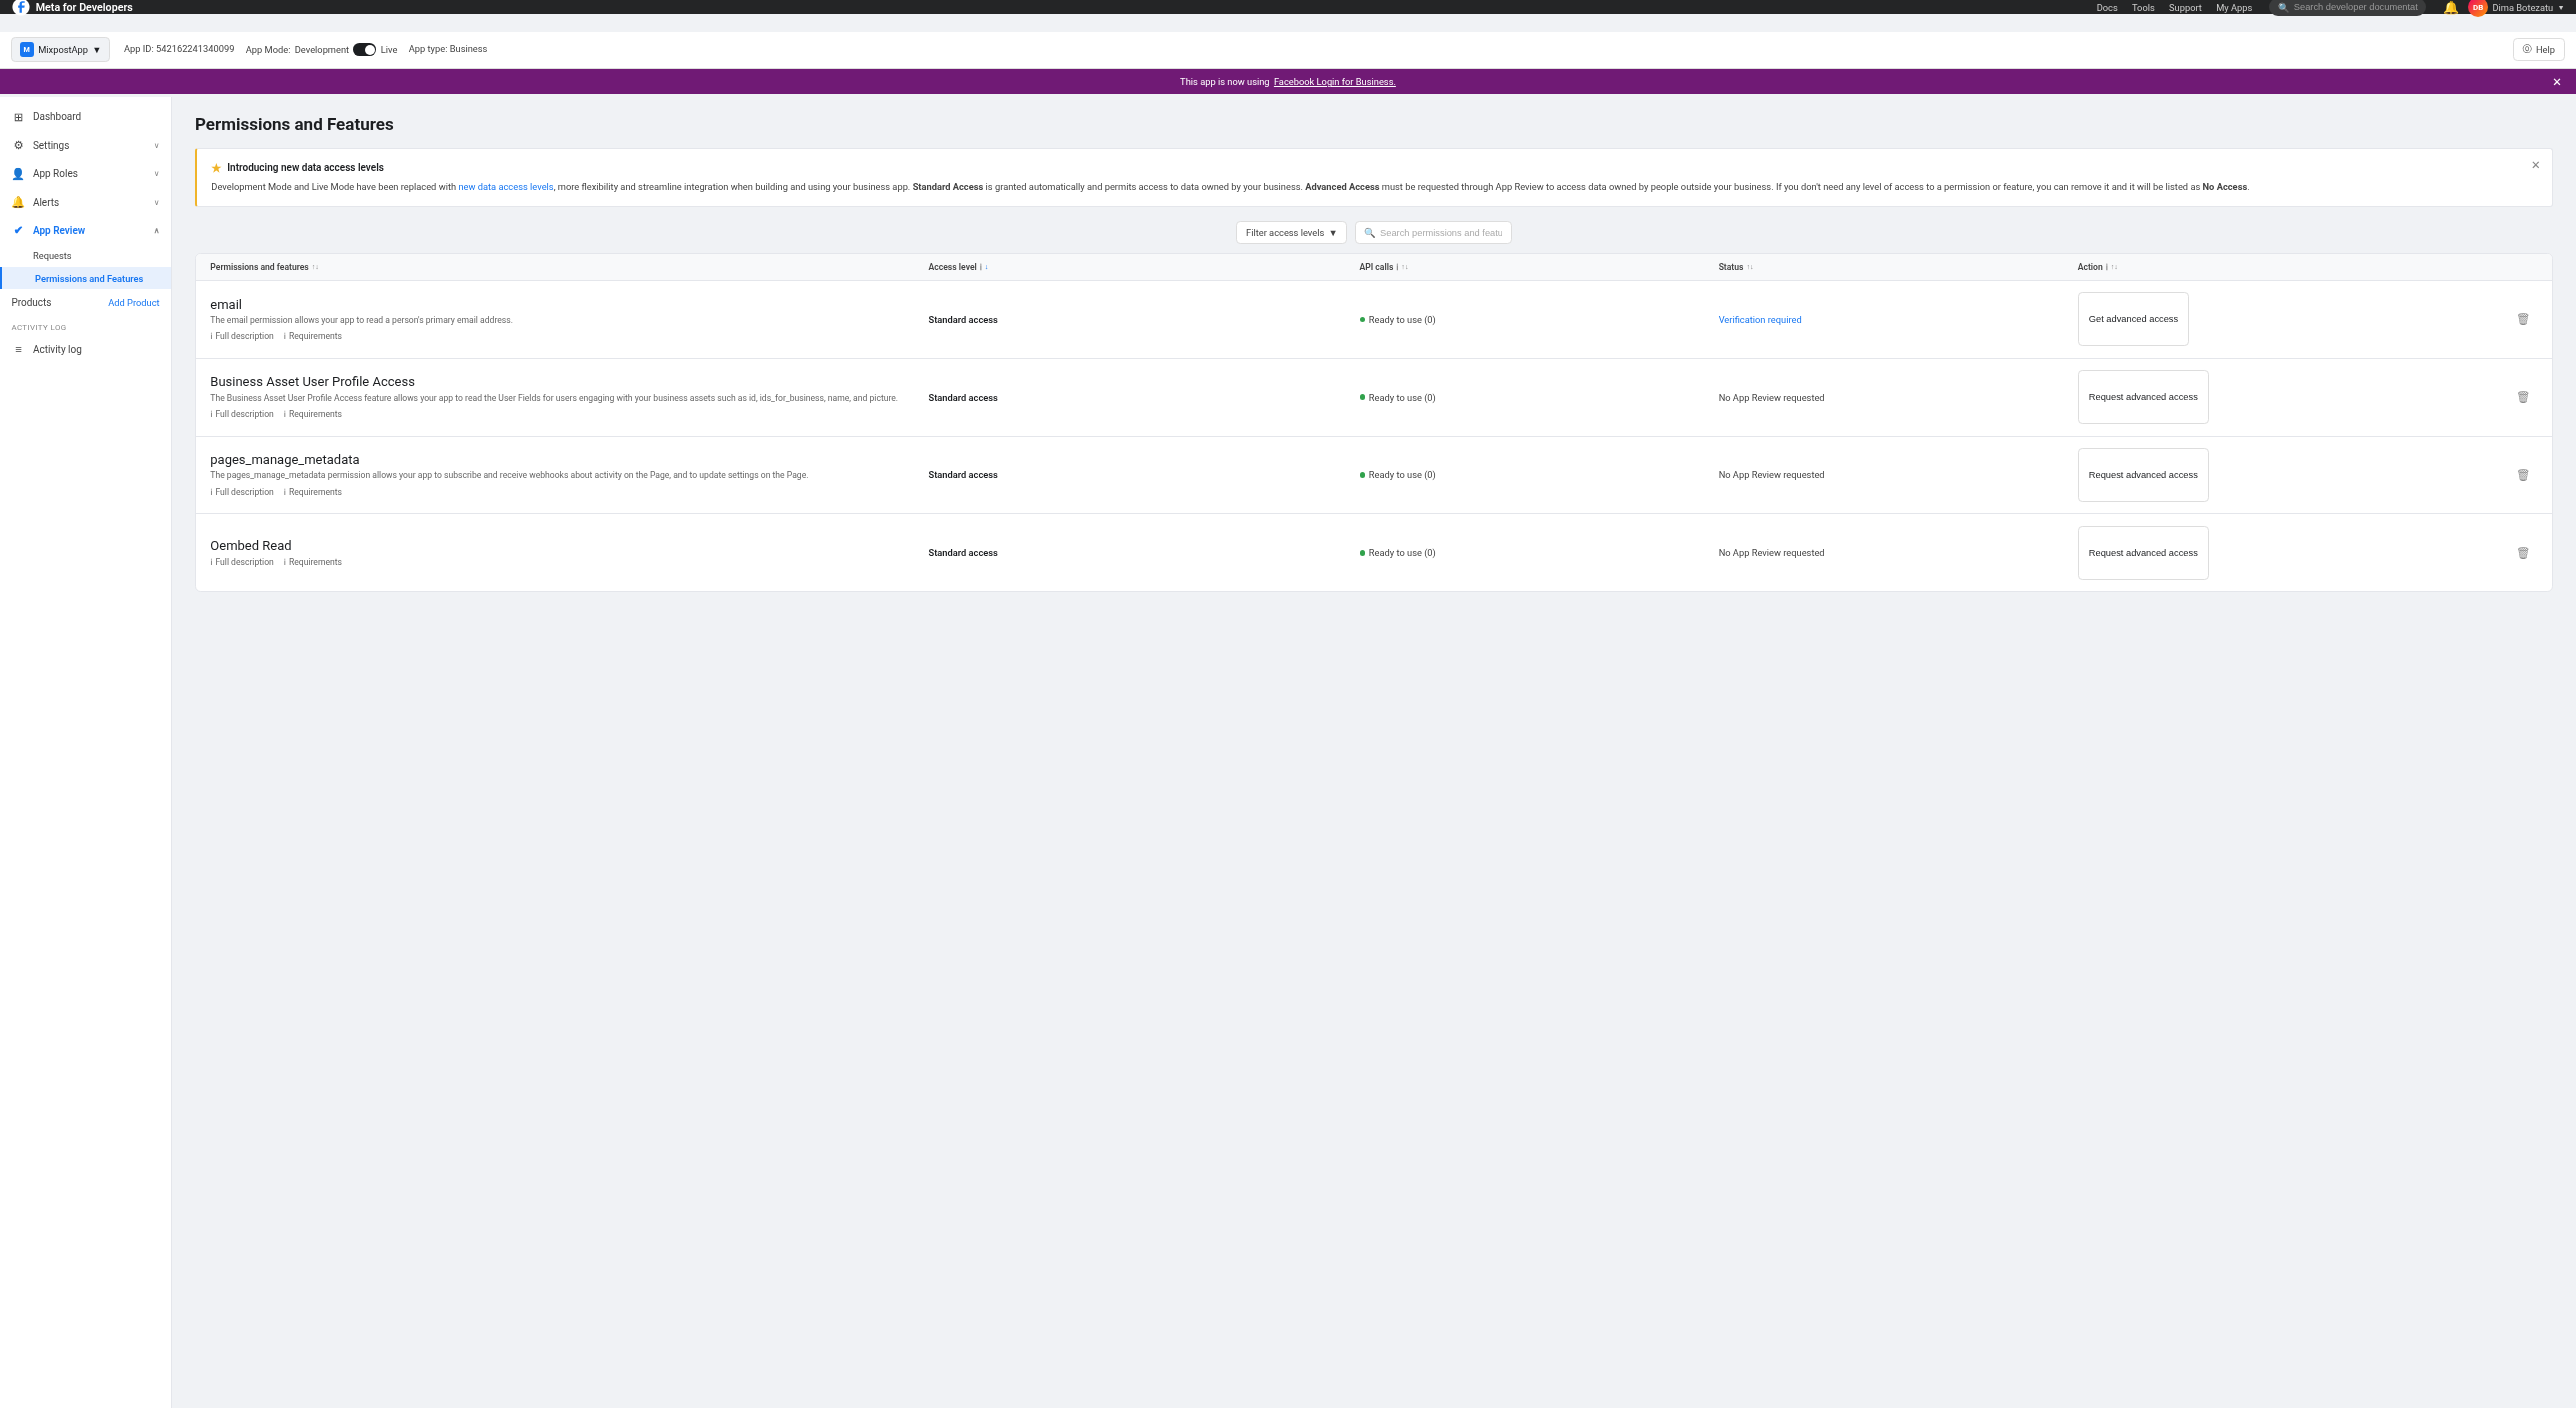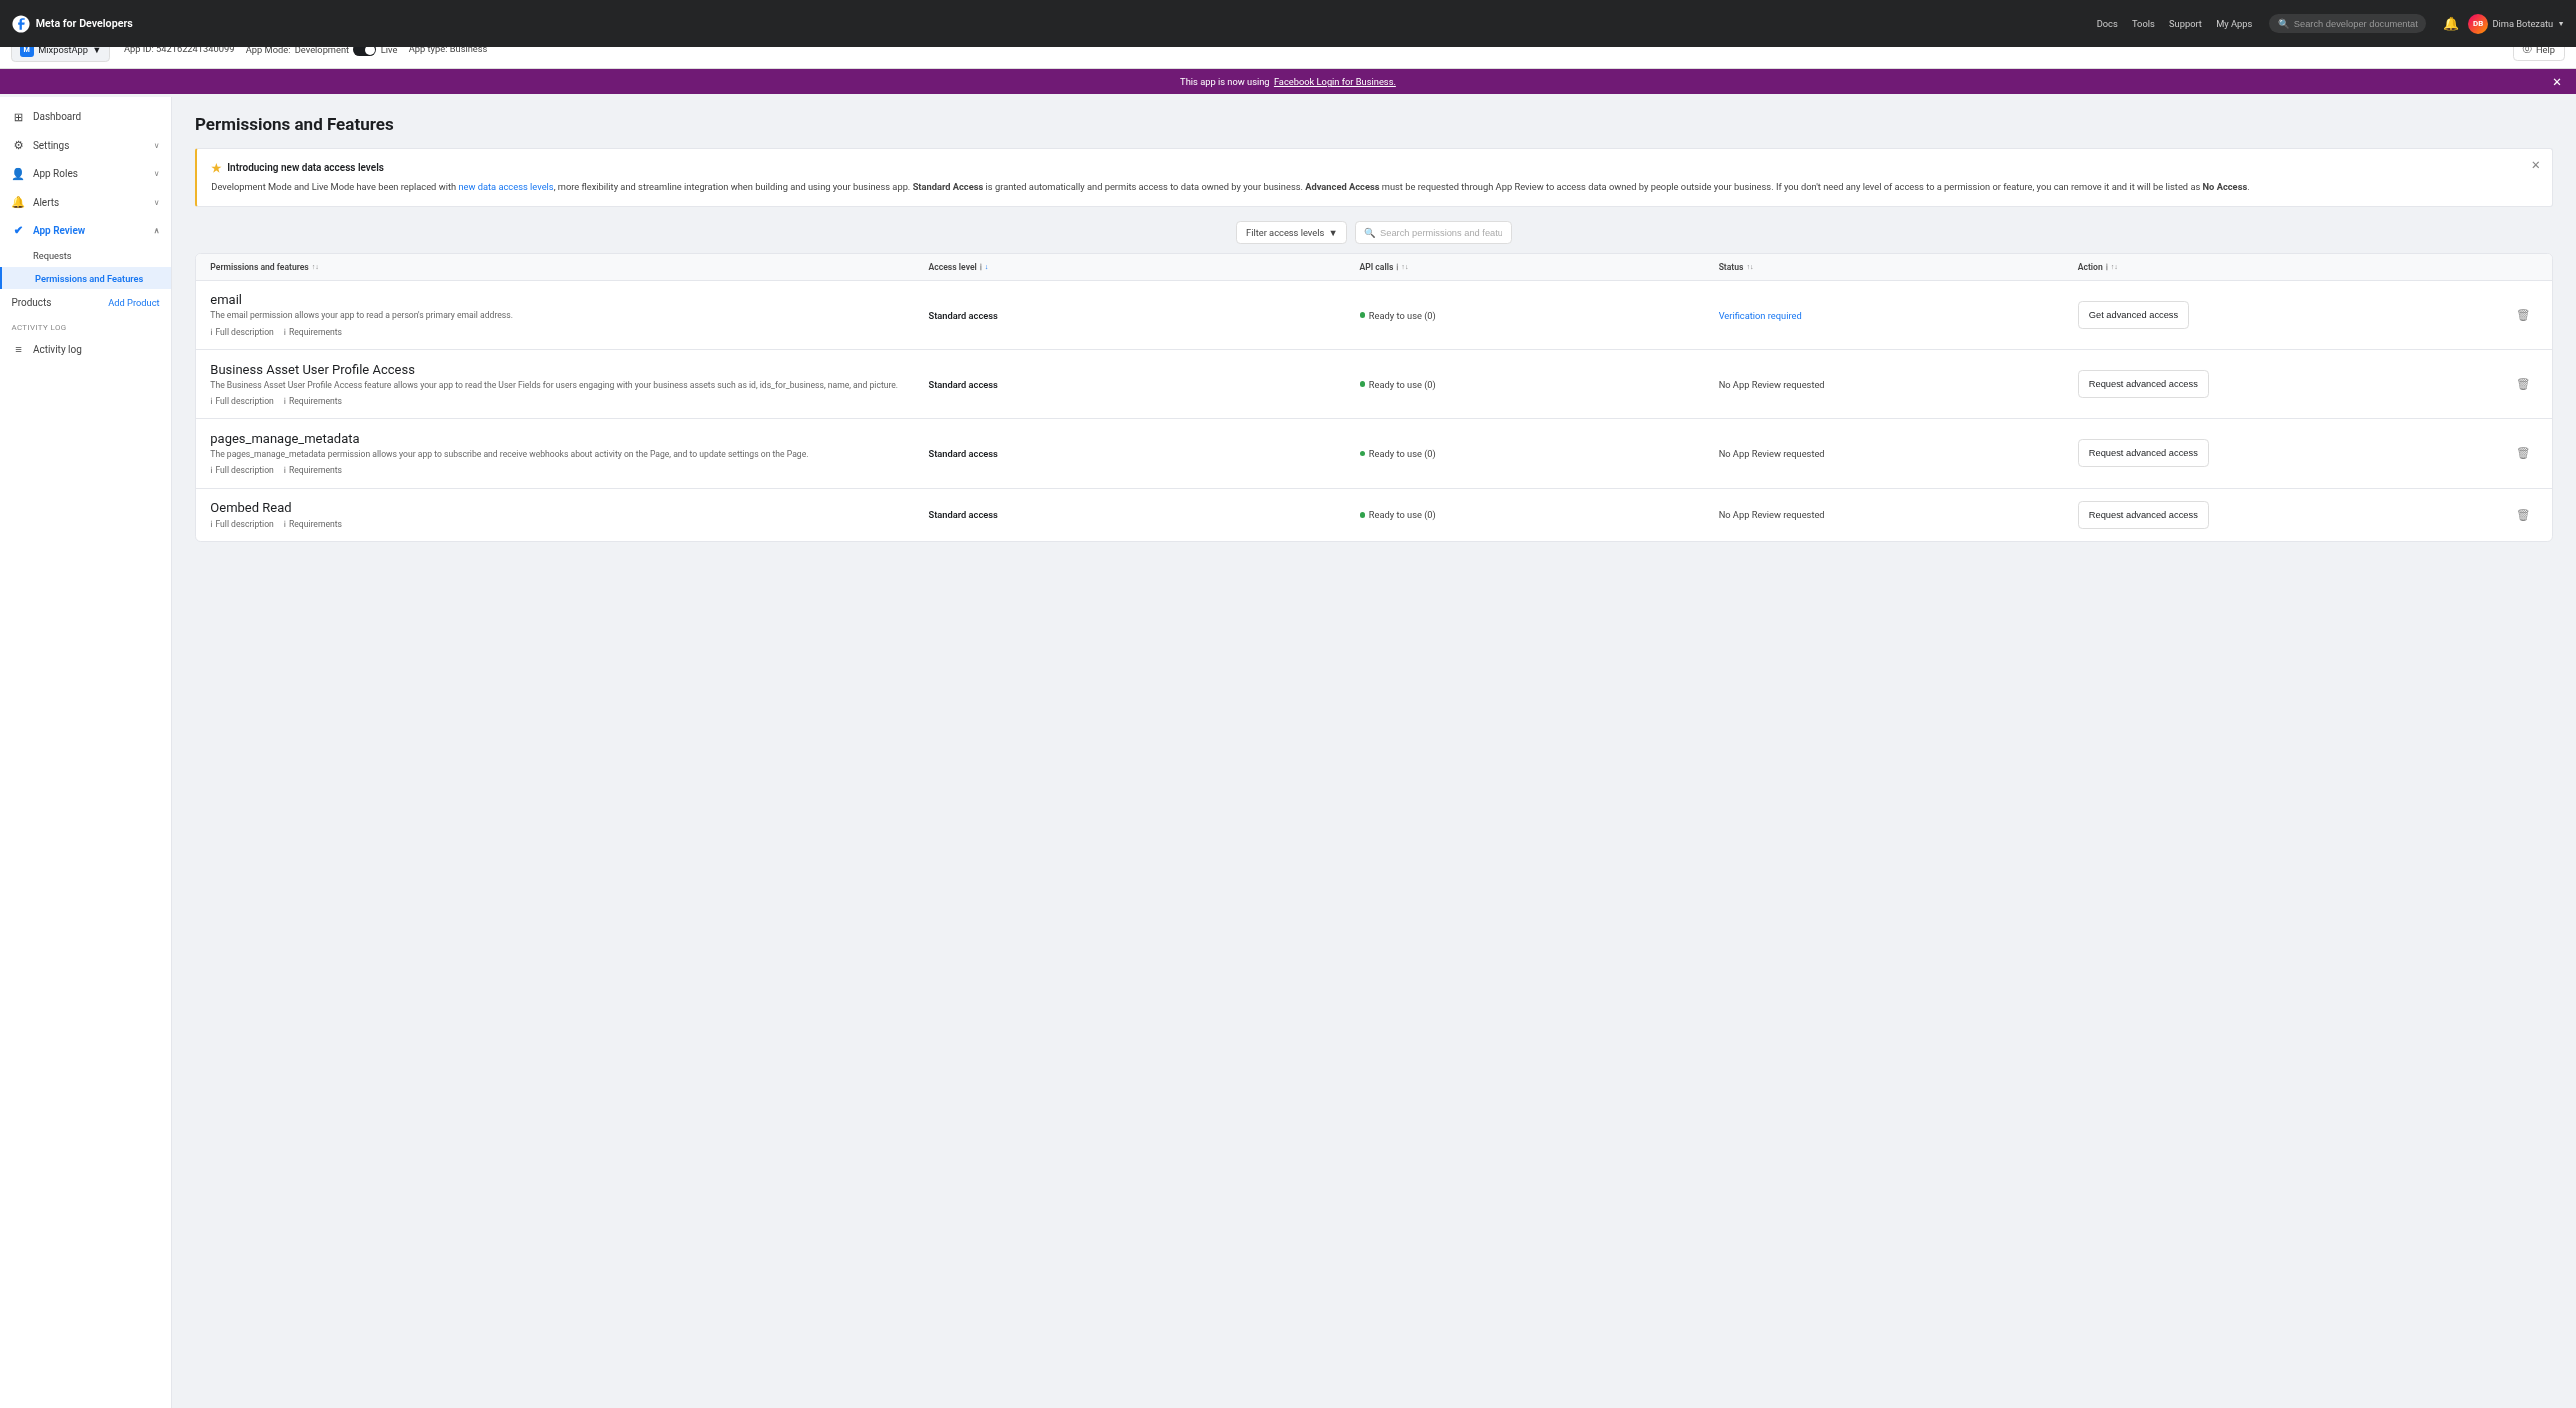--- a/index.html
+++ b/index.html
@@ -1,21 +1,21 @@
 <!DOCTYPE html>
 <html style="font-size:11.4px"><head>
   <meta charset="utf-8">
   <style>
     * { box-sizing: border-box; margin: 0; padding: 0; }
     body { font-family: -apple-system, BlinkMacSystemFont, 'Segoe UI', Roboto, Helvetica, Arial, sans-serif; font-size: 10px; color: #1c1e21; background: #f0f2f5; }
 
     
     .top-nav {
       background: #242526;
-      height: 47px;
+      height: 14px;
       display: flex;
       align-items: center;
       padding: 0 11.4px;
       gap: 17px;
       position: fixed;
       top: 0; left: 0; right: 0;
       z-index: 100;
     }
     .top-nav-logo {
       display: flex;
@@ -403,21 +403,21 @@
     }
     .status-link {
       font-size: 9.3px;
       color: #1877f2;
       cursor: pointer;
     }
     .action-btn {
       border: 0.7px solid #ddd;
       background: #fff;
       border-radius: 4.3px;
-      padding: 8px 10px;
+      padding: 21px 10px;
       font-size: 9.3px;
       cursor: pointer;
       color: #1c1e21;
       white-space: nowrap;
     }
     .delete-btn {
       color: #888;
       cursor: pointer;
       font-size: 11.4px;
       display: flex;

